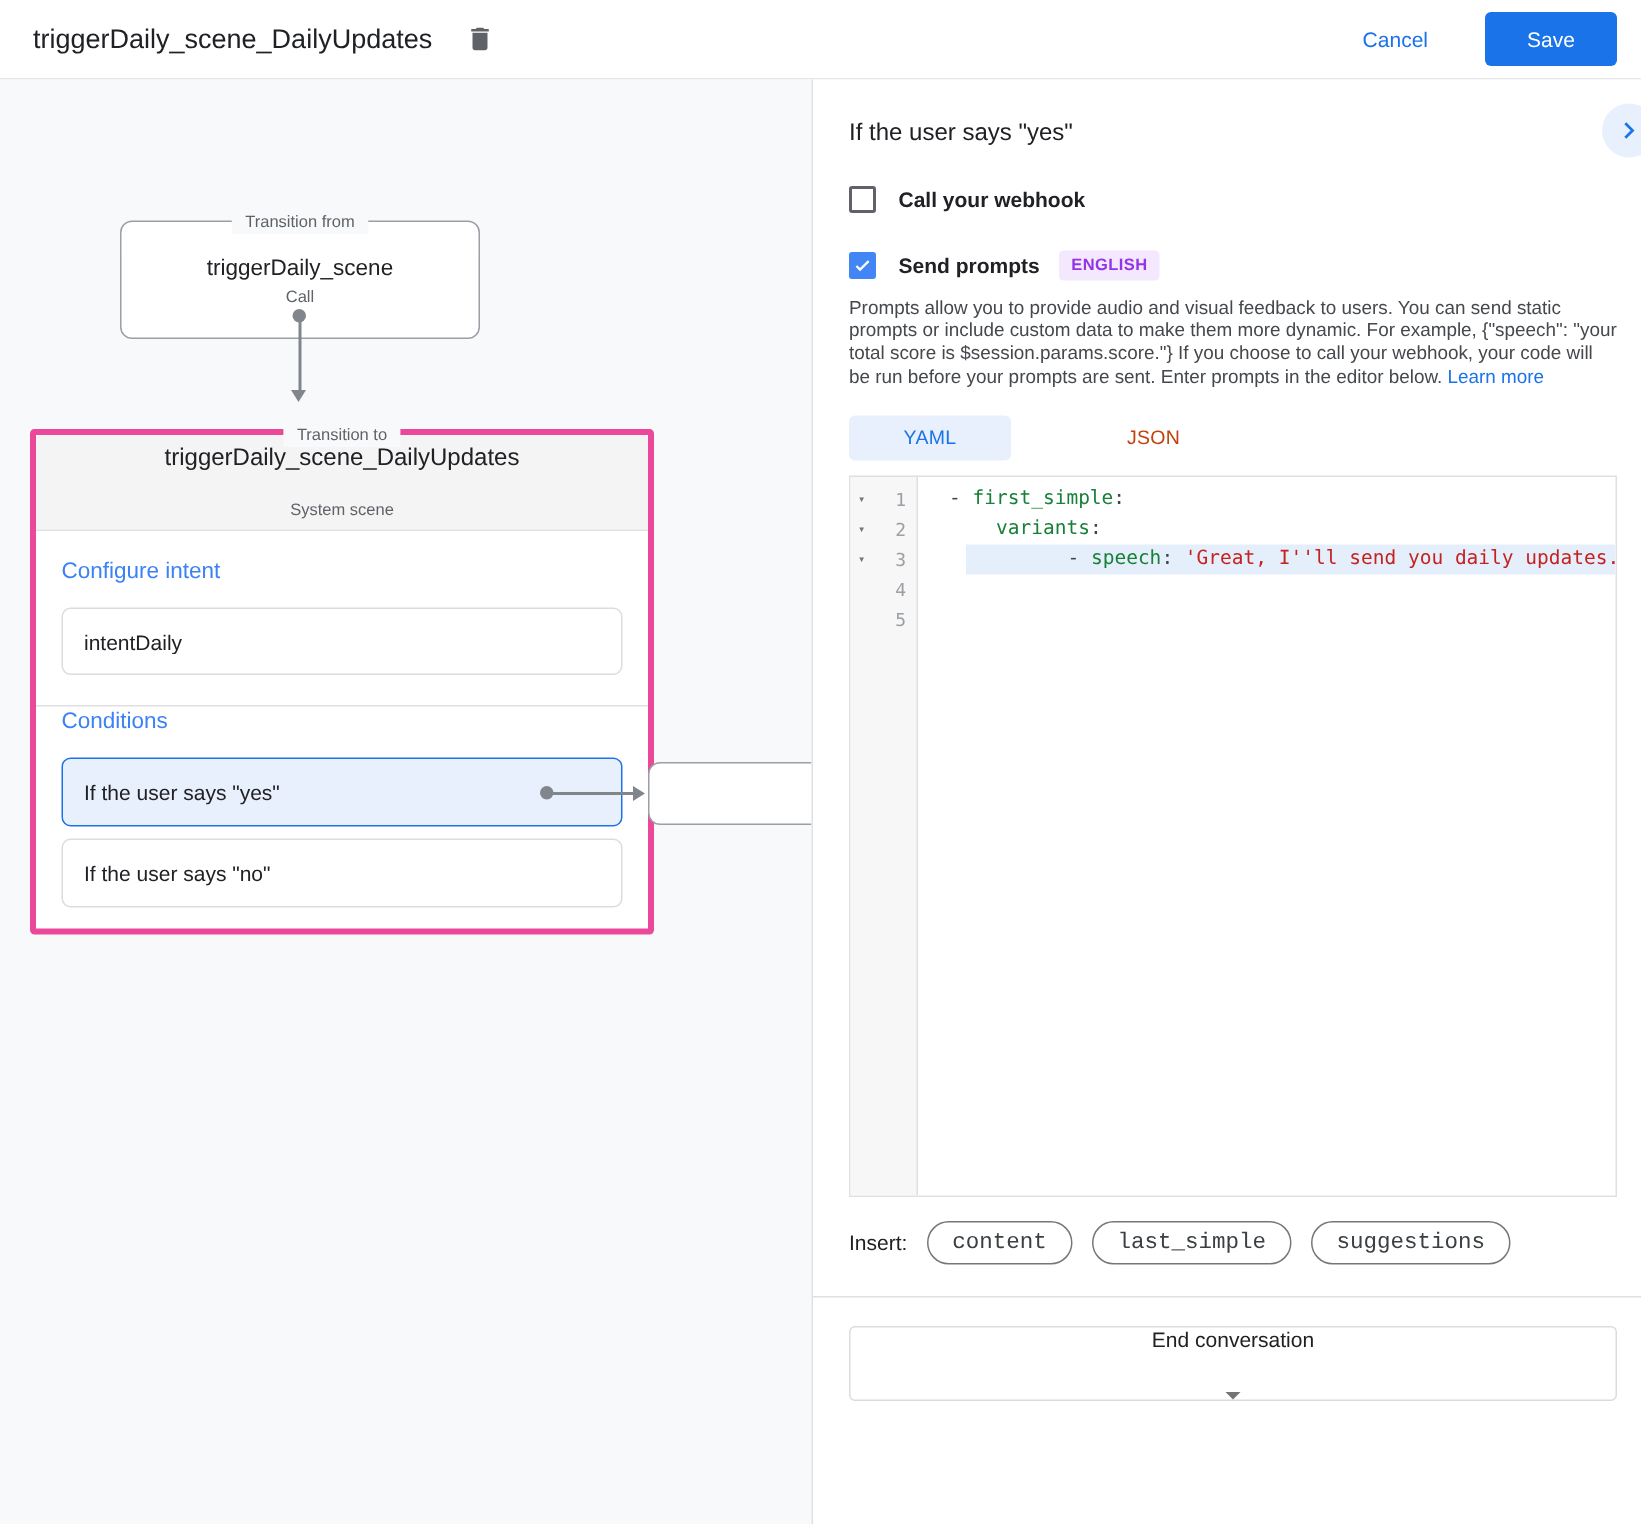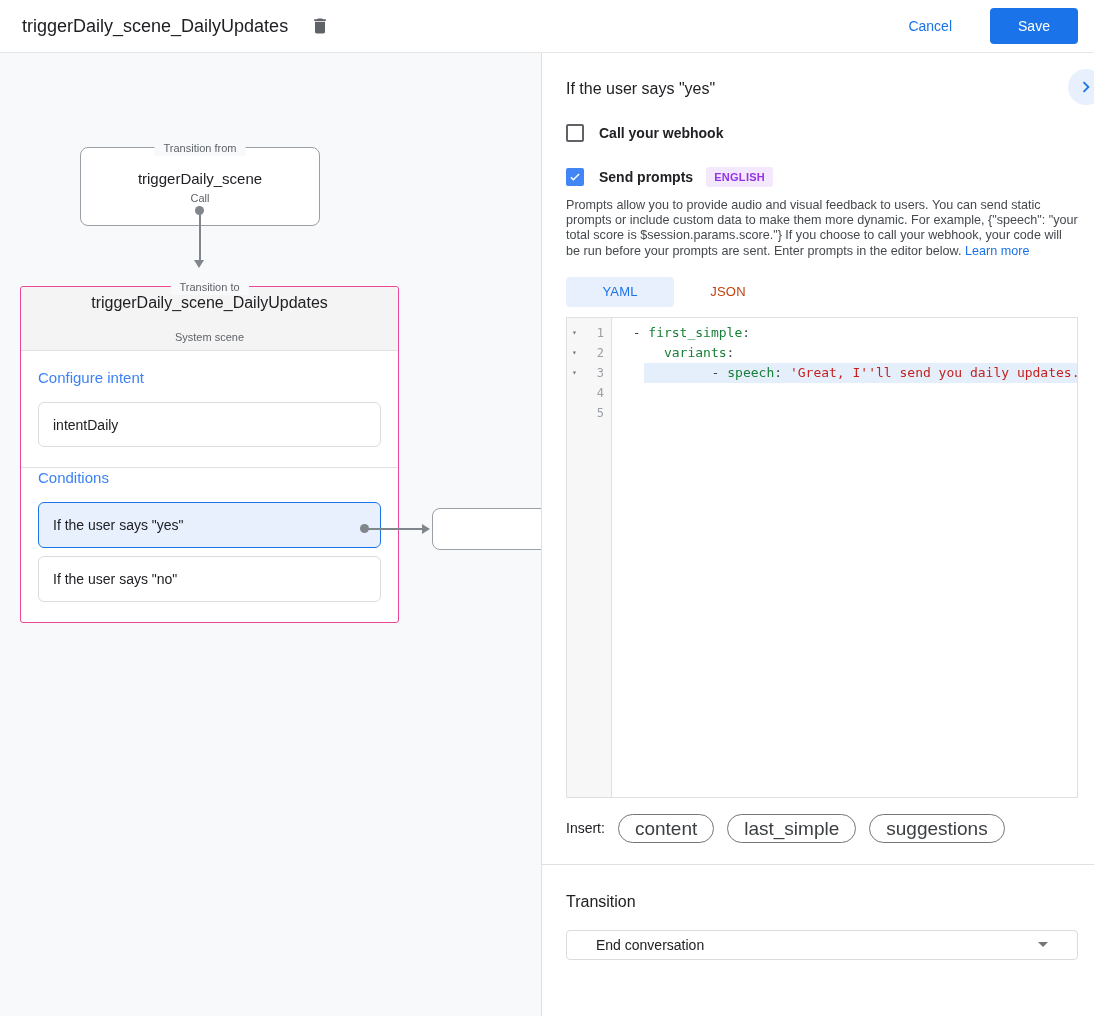--- a/index.html
+++ b/index.html
@@ -61,22 +61,22 @@
     position:absolute; width:0; height:0;
     border-left:5.5px solid transparent; border-right:5.5px solid transparent;
     border-top:8px solid #80868b;
   }
   .arrow-right {
     position:absolute; width:0; height:0;
     border-top:5px solid transparent; border-bottom:5px solid transparent;
     border-left:8px solid #80868b;
   }
   .to-box {
-    position:absolute; left:20px; top:233px; width:379px; height:337px;
-    background:#fff; border:1px solid #ec4899; border-radius:3px;
+    position:absolute; left:20px; top:233px; width:416px; height:337px;
+    background:#fff; border:4px solid #ec4899; border-radius:3px;
   }
   .to-box-header {
     background:#f4f4f4; border-bottom:1px solid #e0e0e0; border-radius:3px 3px 0 0;
     height:64px; display:flex; flex-direction:column; align-items:center; justify-content:center;
     cursor:pointer;
   }
   .to-box-header .node-title { font-size:16px; color:#202124; }
   .to-box-header .node-sub { font-size:11px; color:#5f6368; margin-top:19px; }
   .to-box-body { padding:18px 17px 0 17px; }
   .section-heading { font-size:15px; color:#3b82f6; }
@@ -112,21 +112,21 @@
   }
   .checkbox.checked { background:#4285f4; border-color:#4285f4; }
   .checkbox svg { width:14px; height:14px; fill:none; stroke:#fff; stroke-width:2.6; }
   .check-label { margin-left:15px; font-size:14px; font-weight:700; color:#202124; }
   .lang-badge {
     margin-left:13px; background:#f3e8fd; color:#9334e6; font-size:11px; font-weight:700;
     padding:4px 8px; border-radius:3px; letter-spacing:.3px;
   }
   .prompt-desc { margin-top:11px; font-size:12.6px; line-height:15.2px; color:#45494d; }
   .learn-more { color:#1a73e8; text-decoration:none; cursor:pointer; }
-  .tabs { display:flex; margin-top:18px; }
+  .tabs { display:flex; margin-top:18px;gap:41px; }
   .tab {
     width:108px; height:30px; border:none; background:none; cursor:pointer;
     font-size:13px; font-weight:500; color:#c2410c; font-family:"Liberation Sans",sans-serif;
     border-radius:4px; display:flex; align-items:center; justify-content:center; letter-spacing:.2px;
   }
   .tab.active { background:#e8f0fe; color:#1a73e8; }
   
   .editor {
     margin-top:10px; height:481px; border:1px solid #e0e0e0; background:#fff;
     display:flex; font-family:"DejaVu Sans Mono", monospace; font-size:13px; overflow:hidden;
@@ -142,30 +142,30 @@
   .code-line { height:20px; line-height:20px; white-space:pre; padding-left:5px; }
   .code-line.hl { background:#e4effb;margin-left:32px; }
   .seg-key { color:#188038; }
   .seg-punct { color:#37474f; }
   .seg-string { color:#c5221f; }
   
   .insert-row { display:flex; align-items:center; margin-top:16px; }
   .insert-label { font-size:14px; color:#202124; margin-right:13px; }
   .chip {
     border:1px solid #747775; border-radius:15px; background:#fff; cursor:pointer;
-    font-size:19px; color:#3c4043; padding:6px 16px; margin-right:13px;
-    font-family:Liberation Sans, sans-serif; line-height:15px;
+    font-size:15px; color:#3c4043; padding:6px 16px; margin-right:13px;
+    font-family:Liberation Mono, monospace; line-height:15px;
   }
   .panel-divider { border:none; border-top:1px solid #e0e0e0; margin:21px -16px 0 -24px; }
   
   .transition-heading { margin-top:28px; font-size:16px; color:#202124; }
   .transition-desc { margin-top:12px; font-size:12.6px; line-height:15.2px; color:#45494d; }
   .dropdown {
-    margin-top:19px; height:30px; border:1px solid #dadce0; border-radius:4px;
-    display:flex; align-items:center; padding:0 29px; cursor:pointer; background:#fff;
+    margin-top:19px; height:50px; border:1px solid #dadce0; border-radius:4px;
+    display:flex; align-items:center; padding:0 0; cursor:pointer; background:#fff;flex-direction:column;
   }
   .dropdown-value { flex:1; font-size:14px; color:#202124; }
   .dropdown-caret {
     width:0; height:0; border-left:5px solid transparent; border-right:5px solid transparent;
     border-top:5px solid #757575;
   }
 </style>
 </head>
 <body>
 
@@ -280,20 +280,19 @@
 
     <div class="insert-row">
       <span class="insert-label">Insert:</span>
       <button class="chip">content</button>
       <button class="chip">last_simple</button>
       <button class="chip">suggestions</button>
     </div>
 
     <hr class="panel-divider">
 
-    <div class="transition-heading">Transition</div>
 
     <div class="dropdown">
       <span class="dropdown-value">End conversation</span>
       <span class="dropdown-caret"></span>
     </div>
   </div>
 </div>
 
 </body></html>

